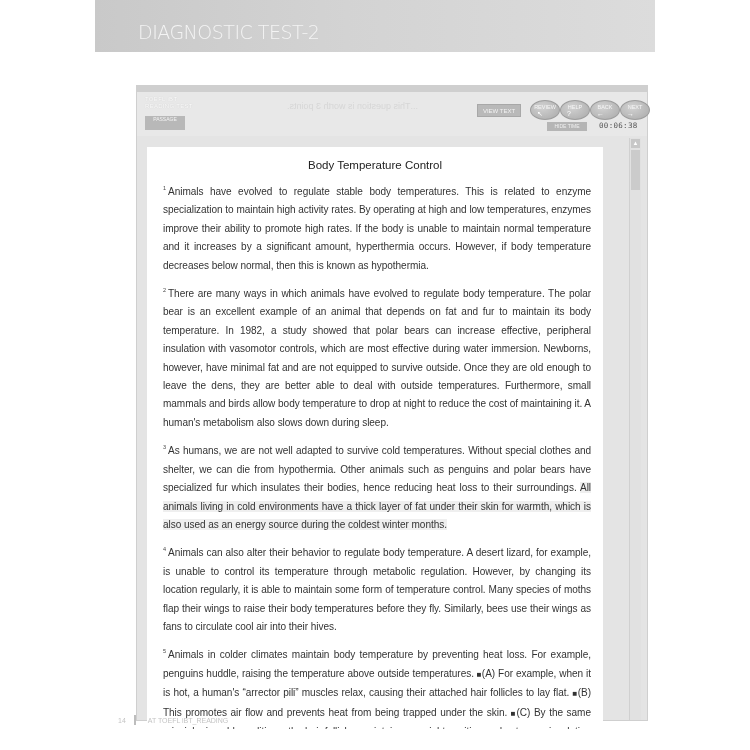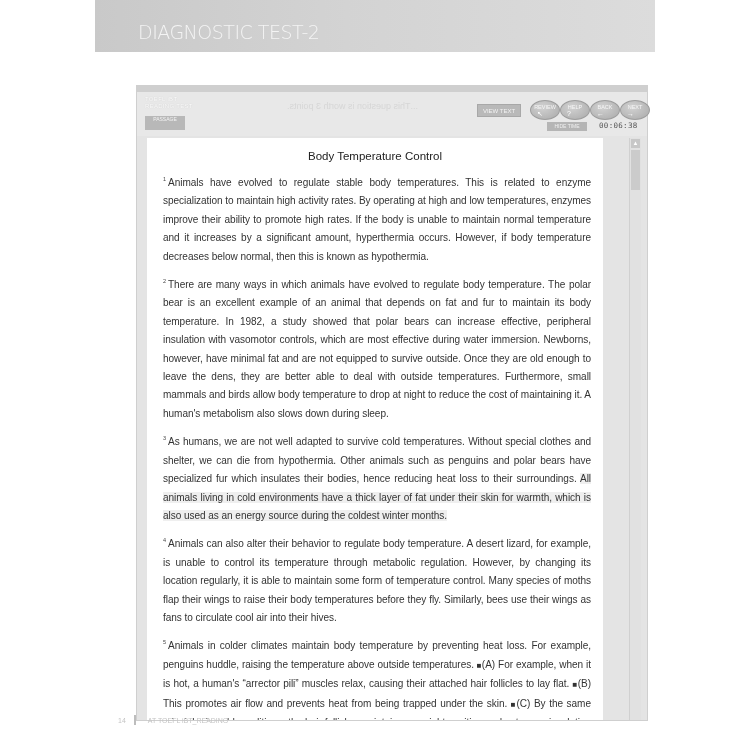--- a/index.html
+++ b/index.html
@@ -65,21 +65,21 @@
   .hide-time {
     position: absolute; top: 30px; left: 410px; width: 40px; height: 9px;
     background: #b5b5b5; color: #f0f0f0; font-size: 5px; line-height: 9px; text-align: center;
   }
   .timer {
     position: absolute; top: 29px; left: 462px;
     font-family: "DejaVu Sans Mono", monospace;
     font-size: 7.5px; color: #555; letter-spacing: 0.3px;
   }
   .content {
-    position: absolute; left: 10px; top: 52px; width: 456px; height: 582px;
+    position: absolute; left: 10px; top: 61px; width: 456px; height: 582px;
     background: #ffffff; overflow: hidden;
   }
   .scrollbar {
     position: absolute; left: 492px; top: 52px; width: 12px; height: 582px;
     background: #e1e1e1; border-left: 1px solid #d0d0d0; box-sizing: border-box;
   }
   .scroll-up {
     position: absolute; left: 1px; top: 1px; width: 9px; height: 9px;
     background: #c7c7c7; color: #ffffff; font-size: 6px; line-height: 9px; text-align: center;
   }

